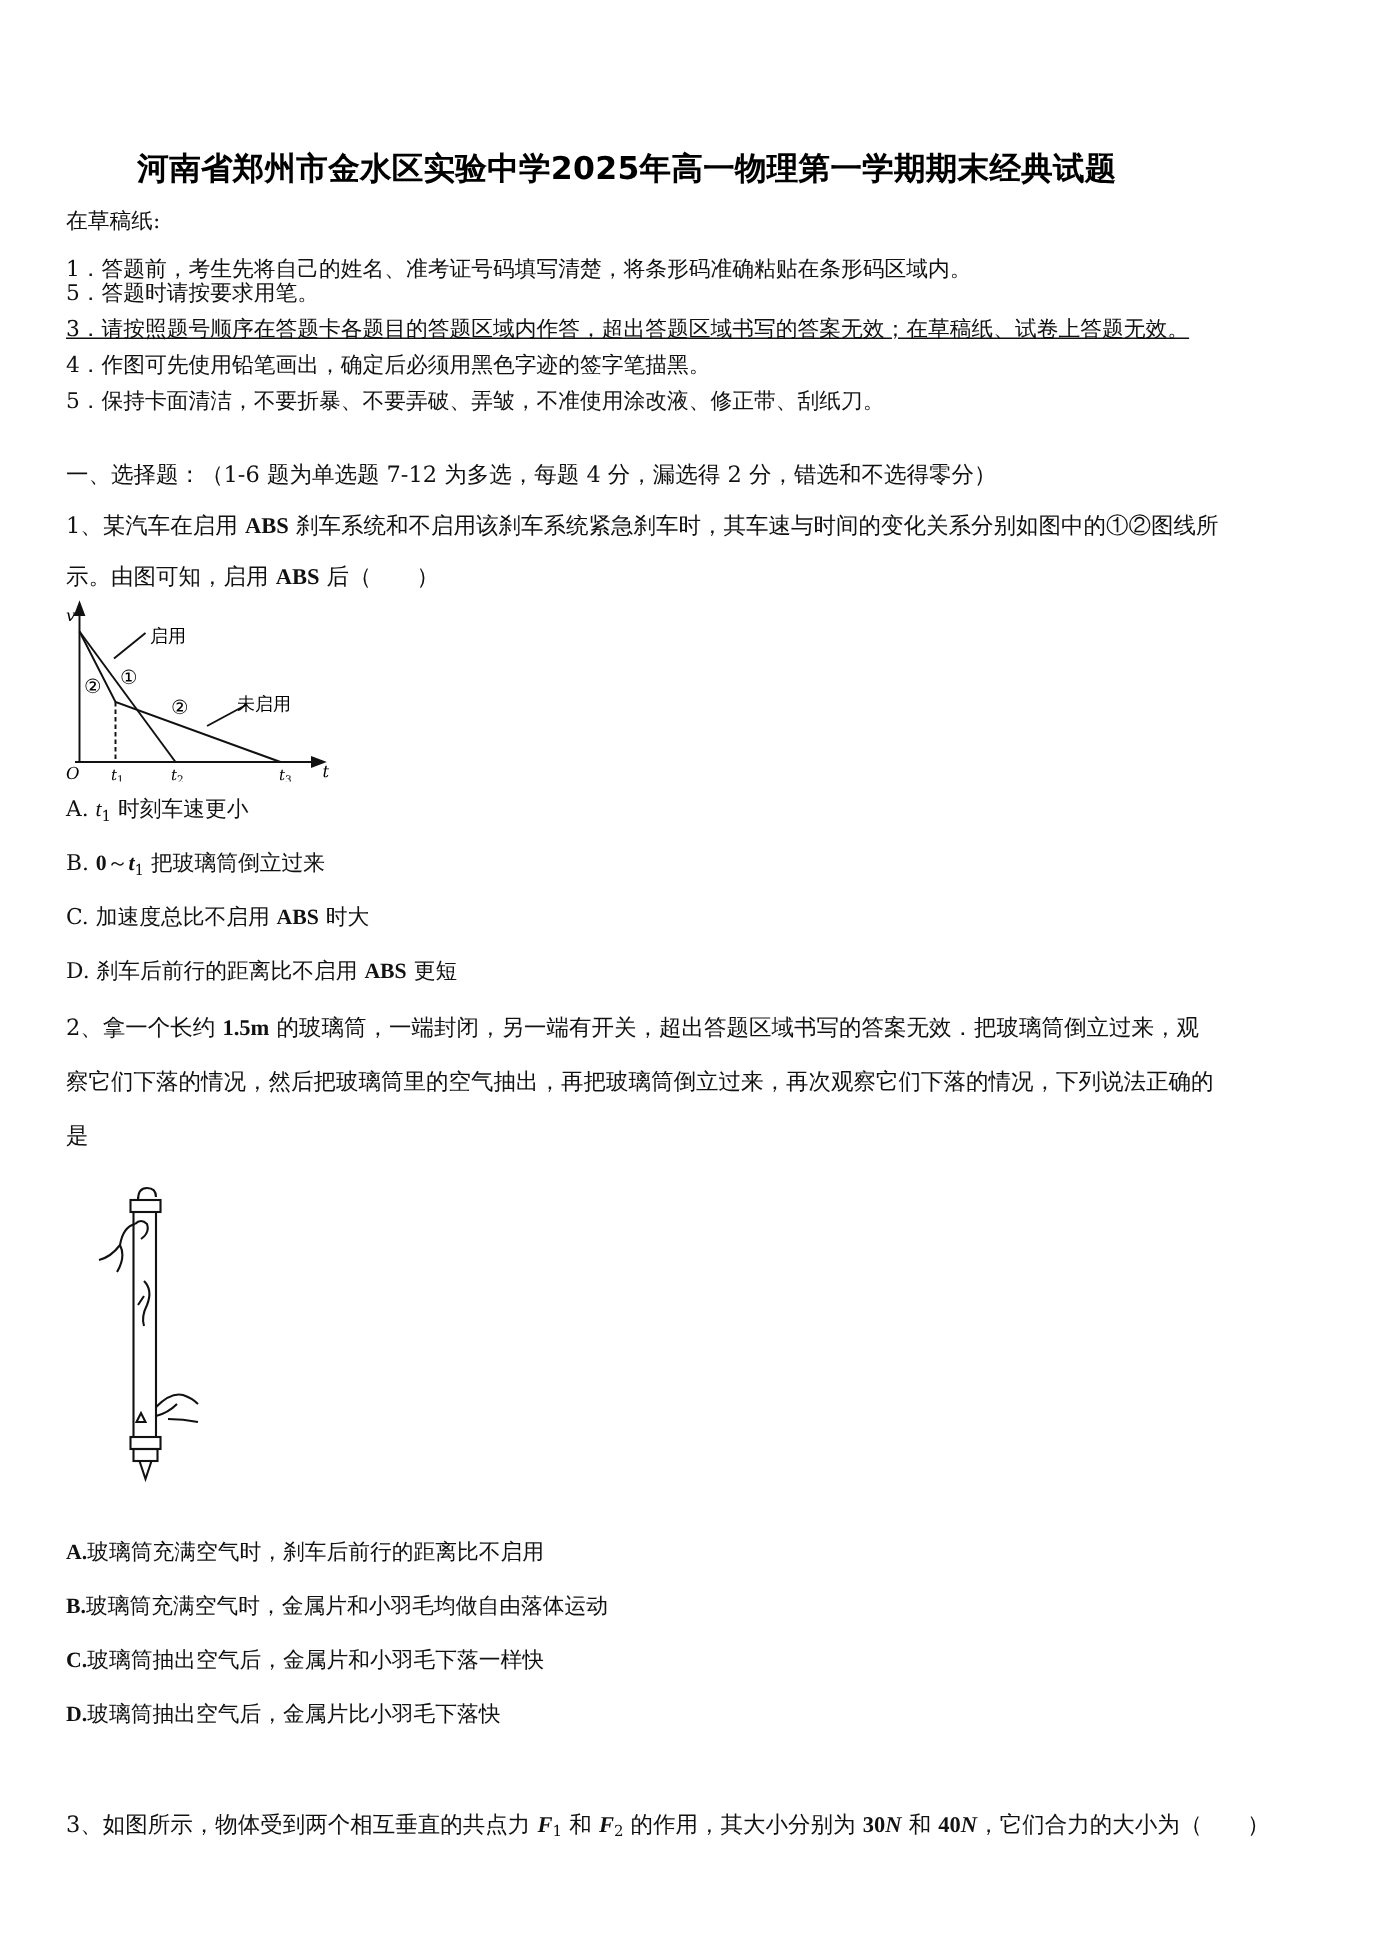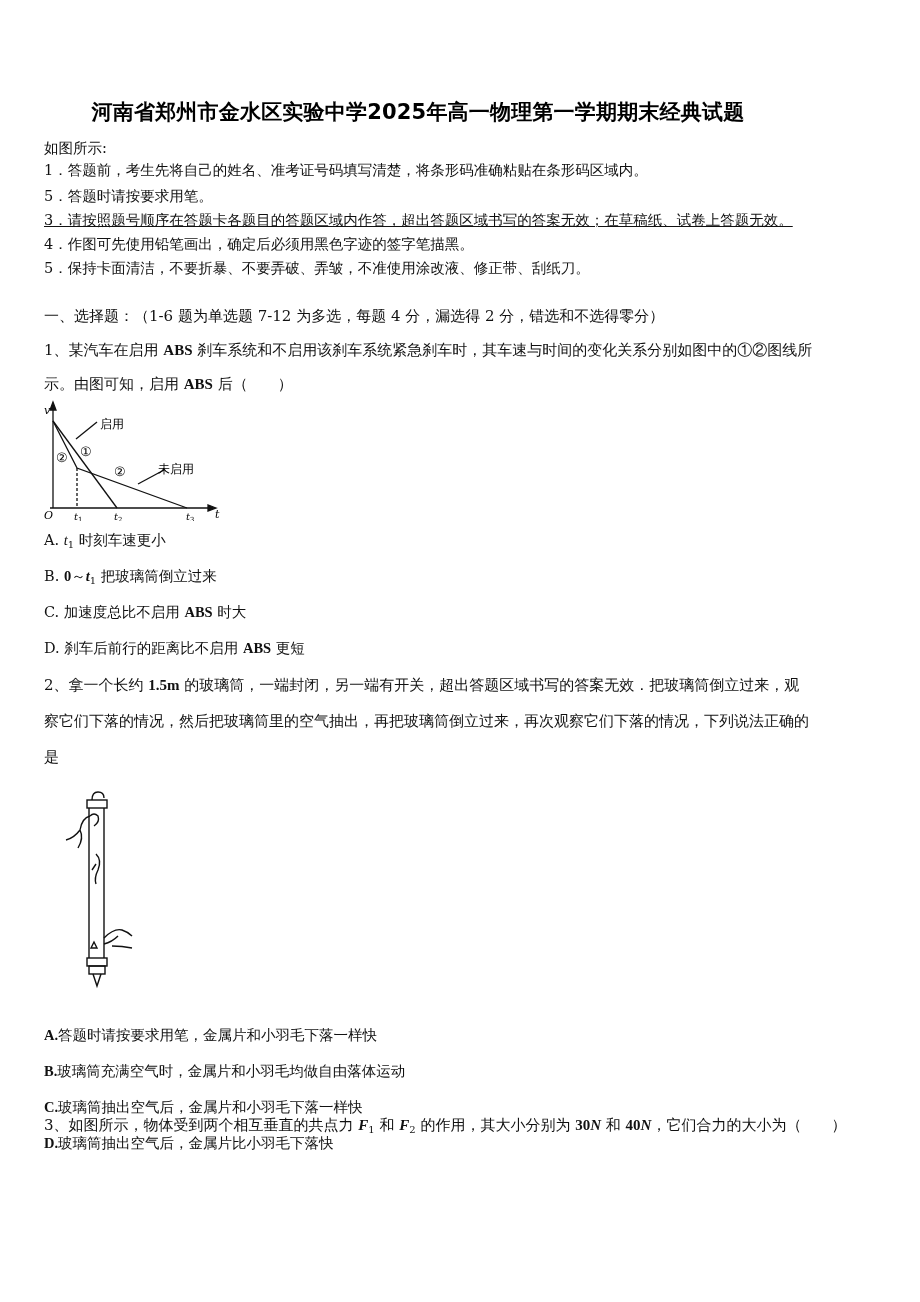--- a/index.html
+++ b/index.html
@@ -21,22 +21,22 @@
     .i { font-style: italic; font-family: "Liberation Serif", "DejaVu Serif", serif; }
     sub { font-size: 10px; vertical-align: -3px; }
     .fig { position: absolute; }
   </style>
 </head>
 <body>
 
 <div class="title">河南省郑州市金水区实验中学2025年高一物理第一学期期末经典试题</div>
 
 <div>
-  <div class="line" style="top:138px;">如图所示:</div>
-  <div class="line" style="top:160px;">1．答题前，考生先将自己的姓名、准考证号码填写清楚，将条形码准确粘贴在条形码区域内。</div>
+  <div class="line" style="top:138px;">在草稿纸:</div>
+  <div class="line" style="top:170px;">1．答题前，考生先将自己的姓名、准考证号码填写清楚，将条形码准确粘贴在条形码区域内。</div>
   <div class="line" style="top:186px;">5．答题时请按要求用笔。</div>
   <div class="line" style="top:210px;text-decoration:underline;">3．请按照题号顺序在答题卡各题目的答题区域内作答，超出答题区域书写的答案无效；在草稿纸、试卷上答题无效。</div>
   <div class="line" style="top:234px;">4．作图可先使用铅笔画出，确定后必须用黑色字迹的签字笔描黑。</div>
   <div class="line" style="top:258px;">5．保持卡面清洁，不要折暴、不要弄破、弄皱，不准使用涂改液、修正带、刮纸刀。</div>
 </div>
 
 <div class="line q" style="top:306px;">一、选择题：（1-6 题为单选题 7-12 为多选，每题 4 分，漏选得 2 分，错选和不选得零分）</div>
 
 <div>
   <div class="line q" style="top:340px;"><span>1、某汽车在启用 </span><span class="b">ABS</span><span> 刹车系统和不启用该刹车系统紧急刹车时，其车速与时间的变化关系分别如图中的①②图线所</span></div>
@@ -97,19 +97,19 @@
       <path d="M30,28 q-8,2 -10,14 q-6,8 -14,10 M20,42 q4,8 -2,18 M30,28 q4,-4 8,0 q2,6 -4,10"></path>
 
       <path d="M36,66 q6,6 2,16 q-4,8 -2,14 M36,76 l-4,6"></path>
 
       <path d="M44,150 q10,-10 18,-8 q6,2 10,6 M44,156 q8,-2 14,-8 M52,158 q10,0 20,2"></path>
 
       <path d="M31,160 l3,-6 l3,6 z"></path>
     </g>
   </svg>
 
-  <div class="line" style="top:1025px;"><span class="b">A.</span><span>答题时请按要求用笔，金属片和小羽毛下落一样快</span></div>
+  <div class="line" style="top:1025px;"><span class="b">A.</span><span>玻璃筒充满空气时，刹车后前行的距离比不启用</span></div>
   <div class="line" style="top:1061px;"><span class="b">B.</span><span>玻璃筒充满空气时，金属片和小羽毛均做自由落体运动</span></div>
   <div class="line" style="top:1097px;"><span class="b">C.</span><span>玻璃筒抽出空气后，金属片和小羽毛下落一样快</span></div>
   <div class="line" style="top:1133px;"><span class="b">D.</span><span>玻璃筒抽出空气后，金属片比小羽毛下落快</span></div>
 </div>
 
-<div class="line q" style="top:1115px;"><span>3、如图所示，物体受到两个相互垂直的共点力 </span><span class="i b">F</span><sub>1</sub><span> 和 </span><span class="i b">F</span><sub>2</sub><span> 的作用，其大小分别为 </span><span class="b">30</span><span class="i b">N</span><span> 和 </span><span class="b">40</span><span class="i b">N</span><span>，它们合力的大小为（　　）</span></div>
+<div class="line q" style="top:1206px;"><span>3、如图所示，物体受到两个相互垂直的共点力 </span><span class="i b">F</span><sub>1</sub><span> 和 </span><span class="i b">F</span><sub>2</sub><span> 的作用，其大小分别为 </span><span class="b">30</span><span class="i b">N</span><span> 和 </span><span class="b">40</span><span class="i b">N</span><span>，它们合力的大小为（　　）</span></div>
 
 </body></html>

